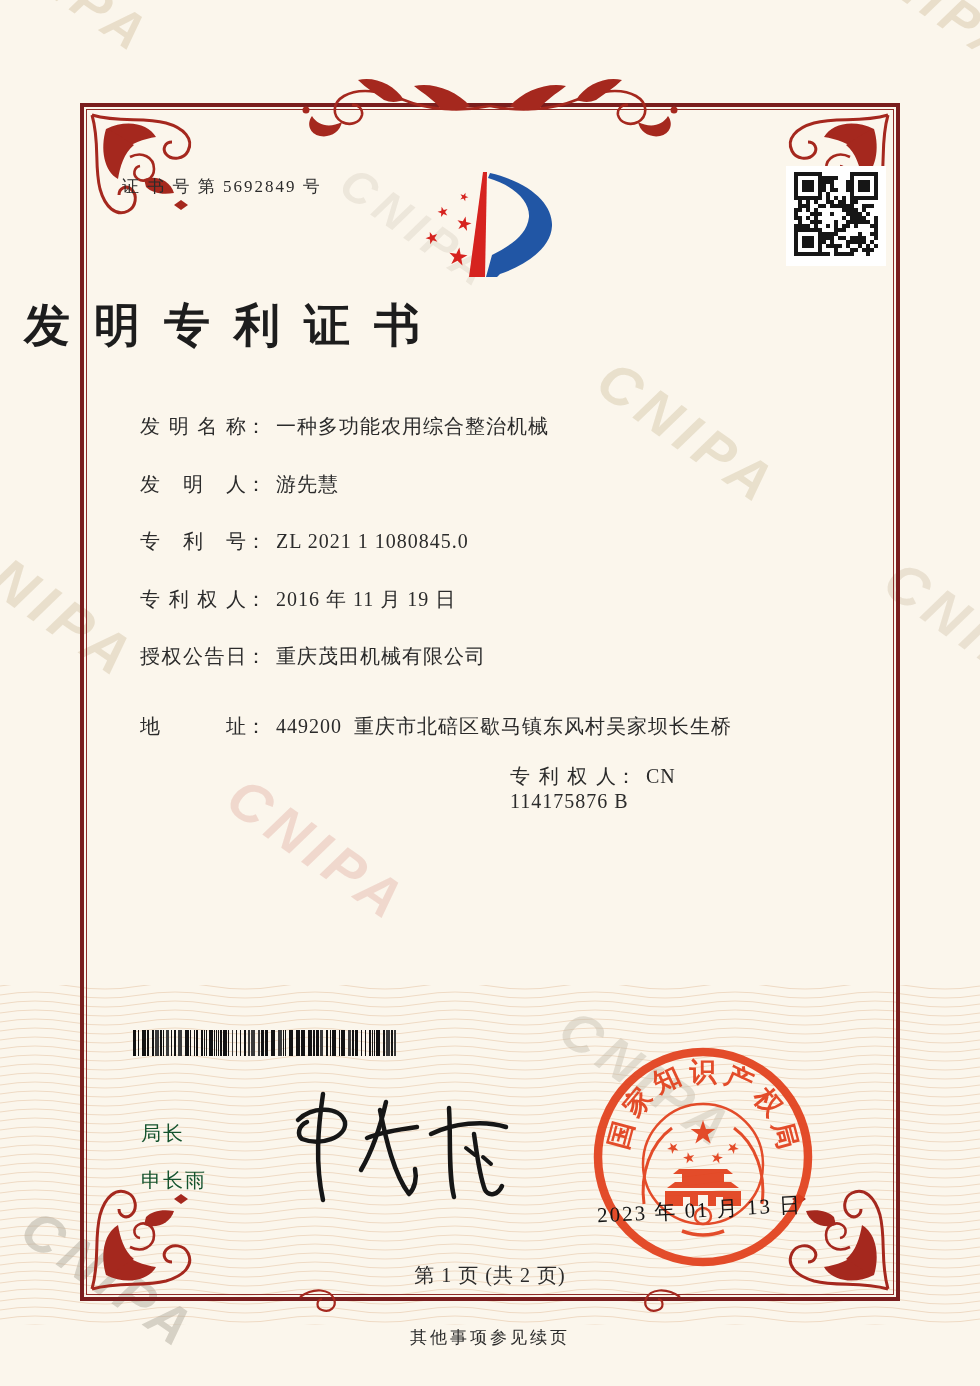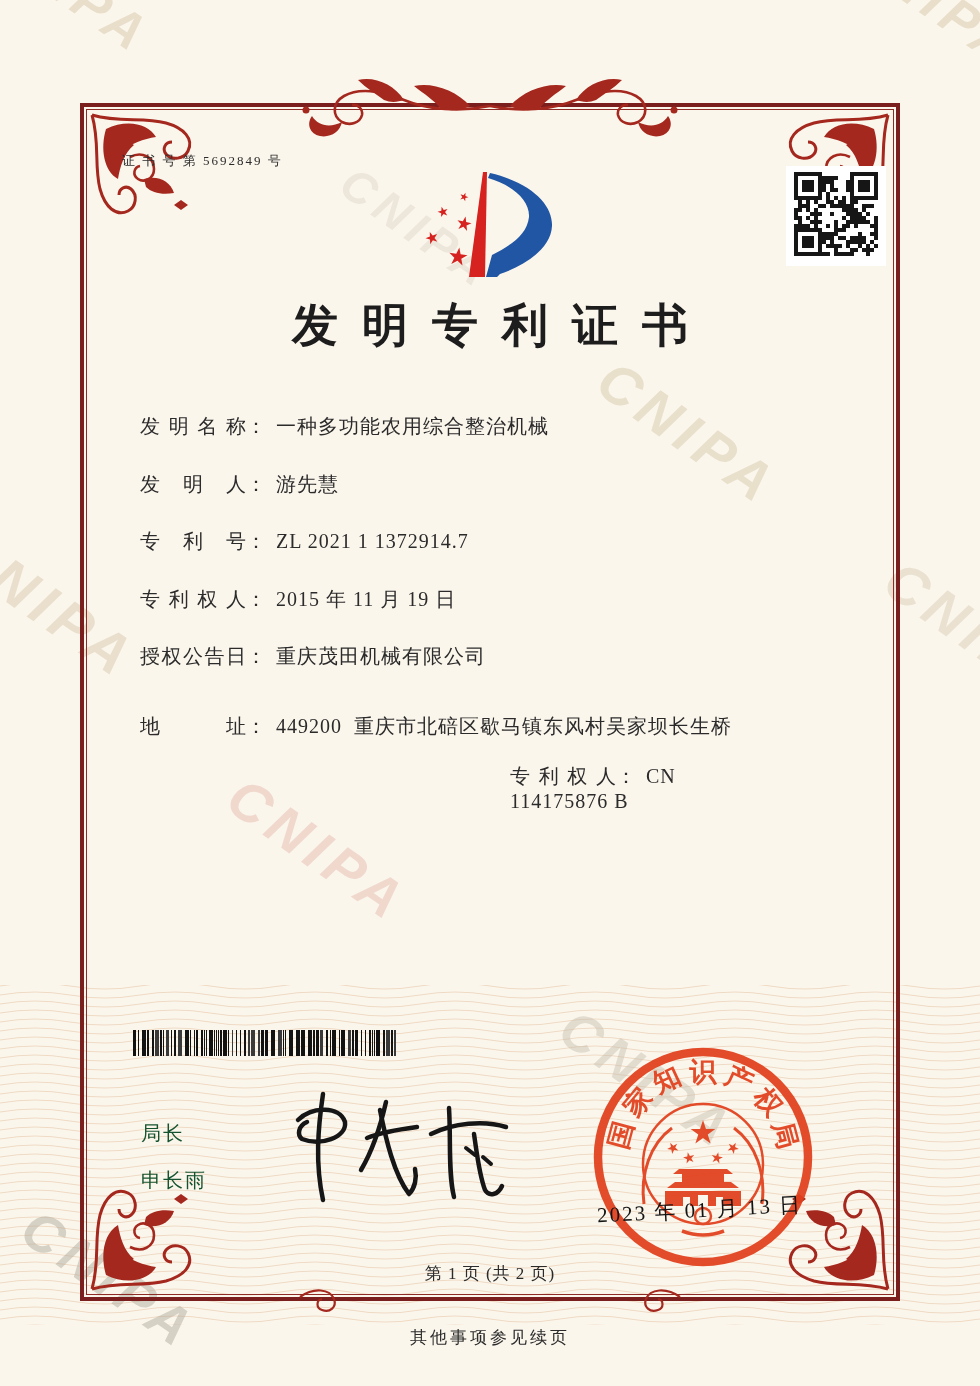--- a/index.html
+++ b/index.html
@@ -17,44 +17,44 @@
     pointer-events:none; user-select:none; z-index:1; line-height:1;
   }
   
   .frame{position:absolute; left:80px; top:103px; width:820px; height:1198px;
     border:4px solid #7a1e1e; box-sizing:border-box; z-index:2;}
   .frame-inner{position:absolute; inset:2px; border:1.5px solid #8f2b27;}
   .decor{position:absolute; left:0; top:0; z-index:3; pointer-events:none;}
   .waves{position:absolute; left:0; top:0; z-index:0; pointer-events:none;}
   
   .content{position:absolute; inset:0; z-index:4;}
-  .cert-no{position:absolute; left:122px; top:152px; font-size:13px; letter-spacing:2px; white-space:pre-wrap;}
+  .cert-no{position:absolute; left:122px; top:175px; font-size:17px; letter-spacing:2px; white-space:pre-wrap;}
   .logo{position:absolute; left:400px; top:146px;}
   .qr{position:absolute; left:786px; top:166px; width:100px; height:100px; background:#fff;
       display:flex; align-items:center; justify-content:center;}
-  .title{position:absolute; left:0; right:0; top:295px; text-align:center;
+  .title{position:absolute; left:0; right:0; top:295px; text-align:left;
       font-size:46px; font-weight:700; letter-spacing:24px; text-indent:24px; color:#1d1d1d;}
   .row{position:absolute; left:140px; font-size:20px; white-space:nowrap;}
   .flabel{display:inline-block; width:106px; text-align:justify; text-align-last:justify; vertical-align:bottom;}
   .colon{display:inline-block;}
   .fvalue{margin-left:10px; letter-spacing:1px; white-space:pre-wrap;}
   .grant-right{position:absolute; left:370px; top:0; white-space:nowrap;}
   .paras{position:absolute; left:133px; top:806px; width:722px; font-size:17.5px;
       line-height:35px; text-align:justify; letter-spacing:0.6px;}
   .paras p{margin:0; text-indent:2em;}
   .barcode{position:absolute; left:133px; top:1030px; width:268px; height:26px;}
   .director{position:absolute; left:141px; top:1120px;
       font-family:"Liberation Sans","DejaVu Sans",sans-serif; font-size:20px; color:#14532d;}
   .director div{margin-bottom:20px; letter-spacing:2px;}
   .signature{position:absolute; left:268px; top:1078px;}
   .seal{position:absolute; left:582px; top:1036px; z-index:5;}
   .date-stamp{position:absolute; left:597px; top:1196px; z-index:6; font-size:21px;
       color:#141414; letter-spacing:2px; transform:rotate(-3deg); white-space:pre-wrap;}
   .page-info{position:absolute; left:80px; right:80px; top:1262px; text-align:center;
-      font-size:17px; letter-spacing:1px; white-space:pre-wrap;}
+      font-size:20px; letter-spacing:1px; white-space:pre-wrap;}
   .cont-note{position:absolute; left:0; right:0; top:1326px; text-align:center;
       font-size:17px; letter-spacing:3px; z-index:4;}
 </style>
 </head>
 <body>
 
 <div class="page">
 
   <svg class="waves" width="980" height="1386" viewBox="0 0 980 1386">
     <defs>
@@ -382,24 +382,24 @@
 
     <div class="title">发明专利证书</div>
 
     <div class="row" style="top:413px">
       <span class="flabel">发明名称</span><span class="colon">：</span><span class="fvalue">一种多功能农用综合整治机械</span>
     </div>
     <div class="row" style="top:471px">
       <span class="flabel">发明人</span><span class="colon">：</span><span class="fvalue">游先慧</span>
     </div>
     <div class="row" style="top:528px">
-      <span class="flabel">专利号</span><span class="colon">：</span><span class="fvalue">ZL 2021 1 1372914.7</span>
+      <span class="flabel">专利号</span><span class="colon">：</span><span class="fvalue">ZL 2021 1 1080845.0</span>
     </div>
     <div class="row" style="top:586px">
-      <span class="flabel">专利权人</span><span class="colon">：</span><span class="fvalue">2015 年 11 月 19 日</span>
+      <span class="flabel">专利权人</span><span class="colon">：</span><span class="fvalue">2016 年 11 月 19 日</span>
     </div>
     <div class="row" style="top:643px">
       <span class="flabel">授权公告日</span><span class="colon">：</span><span class="fvalue">重庆茂田机械有限公司</span>
     </div>
     <div class="row" style="top:713px">
       <span class="flabel">地址</span><span class="colon">：</span><span class="fvalue">449200  重庆市北碚区歇马镇东风村吴家坝长生桥</span>
     </div>
     <div class="row" style="top:763px">
       <span class="grant-right"><span class="flabel">专利权人</span><span class="colon">：</span><span class="fvalue">CN 114175876 B</span></span>
     </div>

